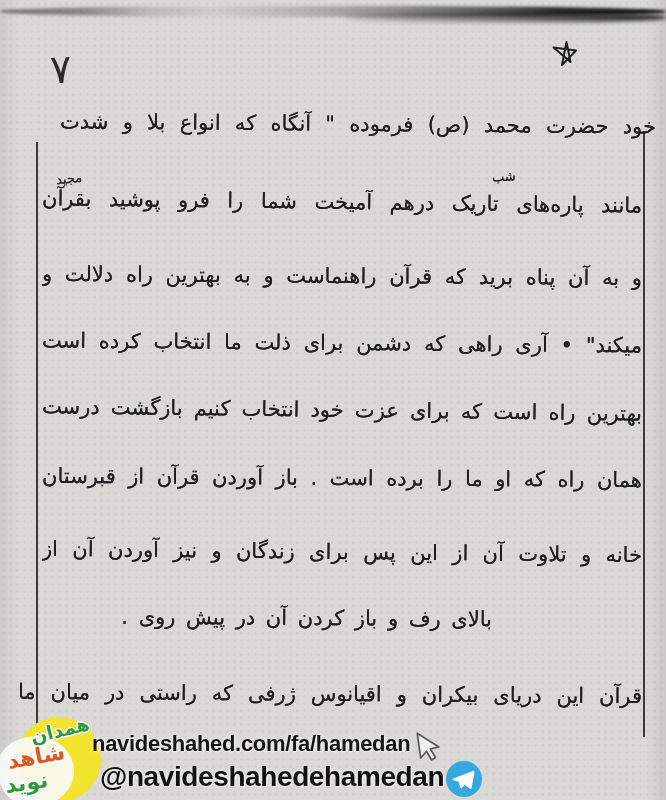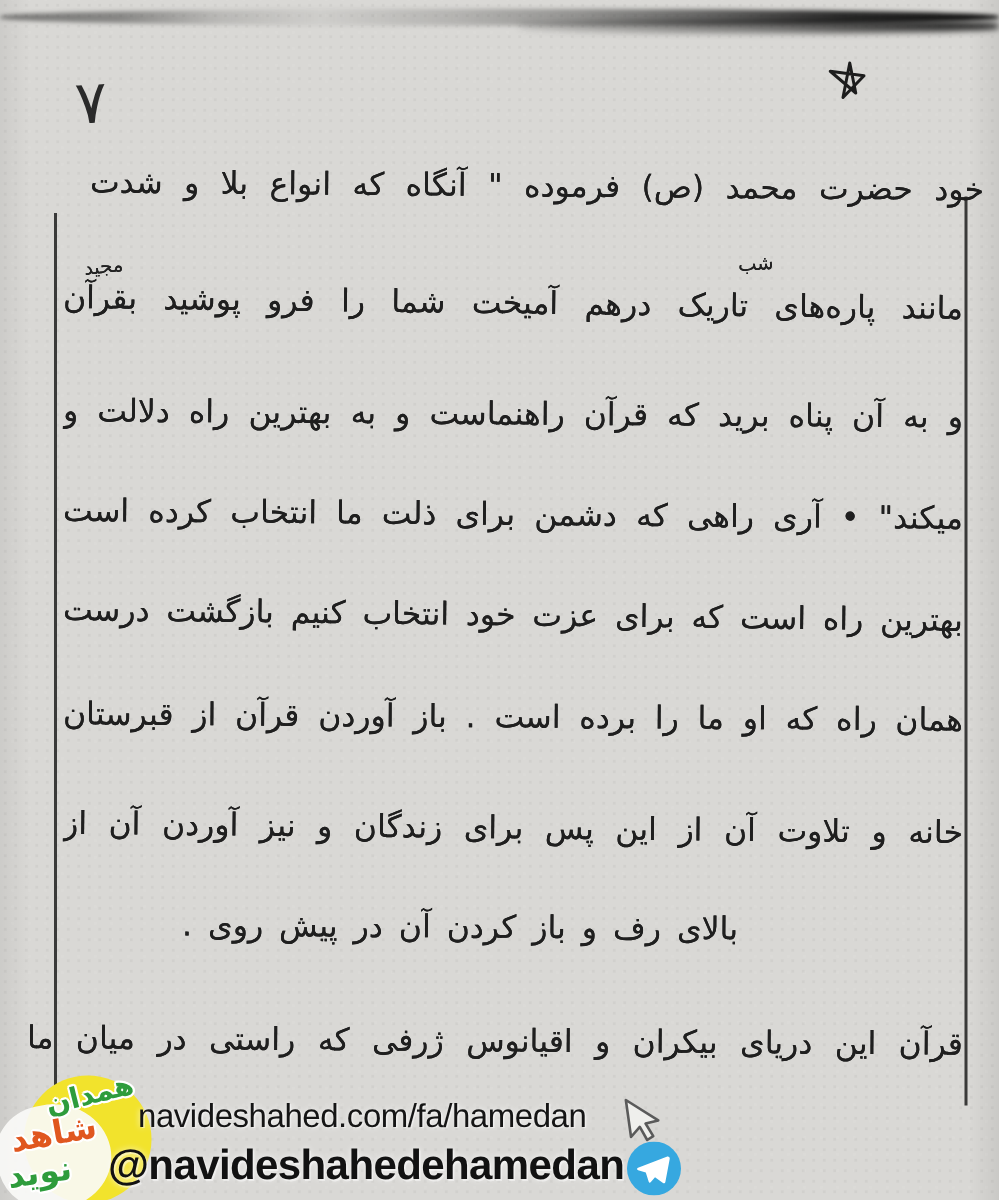--- a/index.html
+++ b/index.html
@@ -91,25 +91,25 @@
       1.5px 0 0 #fff,-1.5px 0 0 #fff,0 1.5px 0 #fff,0 -1.5px 0 #fff,
       1px 1px 0 #fff,-1px -1px 0 #fff,1px -1px 0 #fff,-1px 1px 0 #fff;
   }
   .w-hamedan{left:30px;top:719px;font-size:19px;color:#2e9c3c;transform:rotate(-14deg);}
   .w-shahed{left:7px;top:744px;font-size:22px;color:#e0571f;transform:rotate(-10deg);}
   .w-navid{left:5px;top:770px;font-size:22px;color:#2e9c3c;transform:rotate(-8deg);}
 
   .site-url{
     position:absolute;left:92px;top:731px;
     font-family:"Liberation Sans", sans-serif;
-    font-weight:400;font-size:22px;letter-spacing:-.3px;color:#151515;
+    font-weight:700;font-size:22px;letter-spacing:-.3px;color:#151515;
     text-shadow:0 0 4px rgba(255,255,255,.8), 1px 1px 0 rgba(255,255,255,.45);
   }
   .tg-row{
-    position:absolute;left:72px;top:757px;height:40px;
+    position:absolute;left:100px;top:757px;height:40px;
     display:flex;align-items:center;
   }
   .tg-handle{
     font-family:"Liberation Sans", sans-serif;
     font-weight:700;font-size:28px;letter-spacing:-.4px;color:#121212;
     text-shadow:0 0 4px rgba(255,255,255,.8), 1px 1px 0 rgba(255,255,255,.45);
   }
   .tg-icon{width:36px;height:36px;margin-left:2px;margin-top:4px;}
   .cursor-icon{position:absolute;left:416px;top:730px;width:26px;height:34px;}
 </style>

